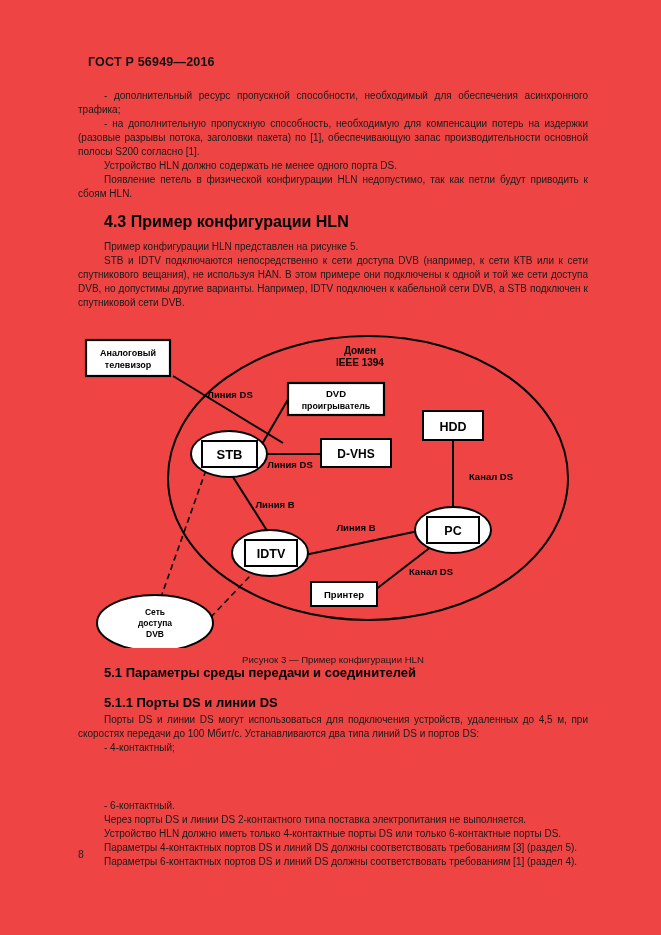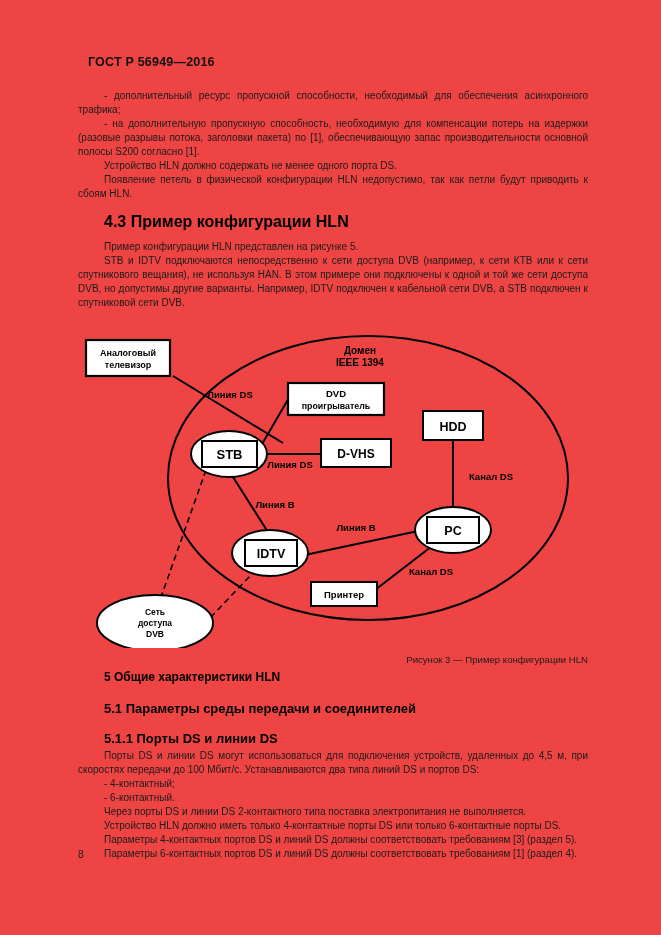--- a/index.html
+++ b/index.html
@@ -64,21 +64,21 @@
     margin: 0 0 0 26px;
     color: #000;
   }
   .figure-wrap {
     position: relative;
     width: 510px;
     height: 330px;
     margin-top: 8px;
   }
   .fig-caption {
-    text-align: right;
+    text-align: center;
     font-size: 9.6px;
     color: #1a1a1a;
     margin-top: 2px;
   }
   .page-number {
     position: absolute;
     left: 78px;
     top: 848px;
     font-size: 10.5px;
     color: #222;
@@ -172,27 +172,26 @@
         <text x="375" y="113" font-size="12.5" font-weight="bold" text-anchor="middle">HDD</text>
 
         <rect x="233" y="264" width="66" height="24" fill="#fff" stroke="#000" stroke-width="2"></rect>
         <text x="266" y="280" font-size="9.5" font-weight="bold" text-anchor="middle">Принтер</text>
 
       </svg>
 
       <div class="fig-caption">Рисунок 3 — Пример конфигурации HLN</div>
     </div>
 
-    <div class="h-sec-big" style="margin-top:22px;">5 Общие характеристики HLN</div>
     <div class="h-sub" style="margin-top:17px;">5.1 Параметры среды передачи и соединителей</div>
     <div class="h-sub" style="margin-top:15px;margin-bottom:3px;">5.1.1 Порты DS и линии DS</div>
 
     <p class="body-text indent">Порты DS и линии DS могут использоваться для подключения устройств, удаленных до 4,5 м, при скоростях передачи до 100 Мбит/с. Устанавливаются два типа линий DS и портов DS:</p>
     <p class="body-text" style="text-indent:26px;">- 4-контактный;</p>
-    <p class="body-text" style="text-indent:26px;">- 6-контактный.</p>
+    <p class="body-text" style="text-indent:26px;margin-top:44px;">- 6-контактный.</p>
     <p class="body-text indent">Через порты DS и линии DS 2-контактного типа поставка электропитания не выполняется.</p>
     <p class="body-text indent">Устройство HLN должно иметь только 4-контактные порты DS или только 6-контактные порты DS.</p>
     <p class="body-text indent">Параметры 4-контактных портов DS и линий DS должны соответствовать требованиям [3] (раздел 5).</p>
     <p class="body-text indent">Параметры 6-контактных портов DS и линий DS должны соответствовать требованиям [1] (раздел 4).</p>
 
   </div>
 
   <div class="page-number">8</div>
 
 </div>

